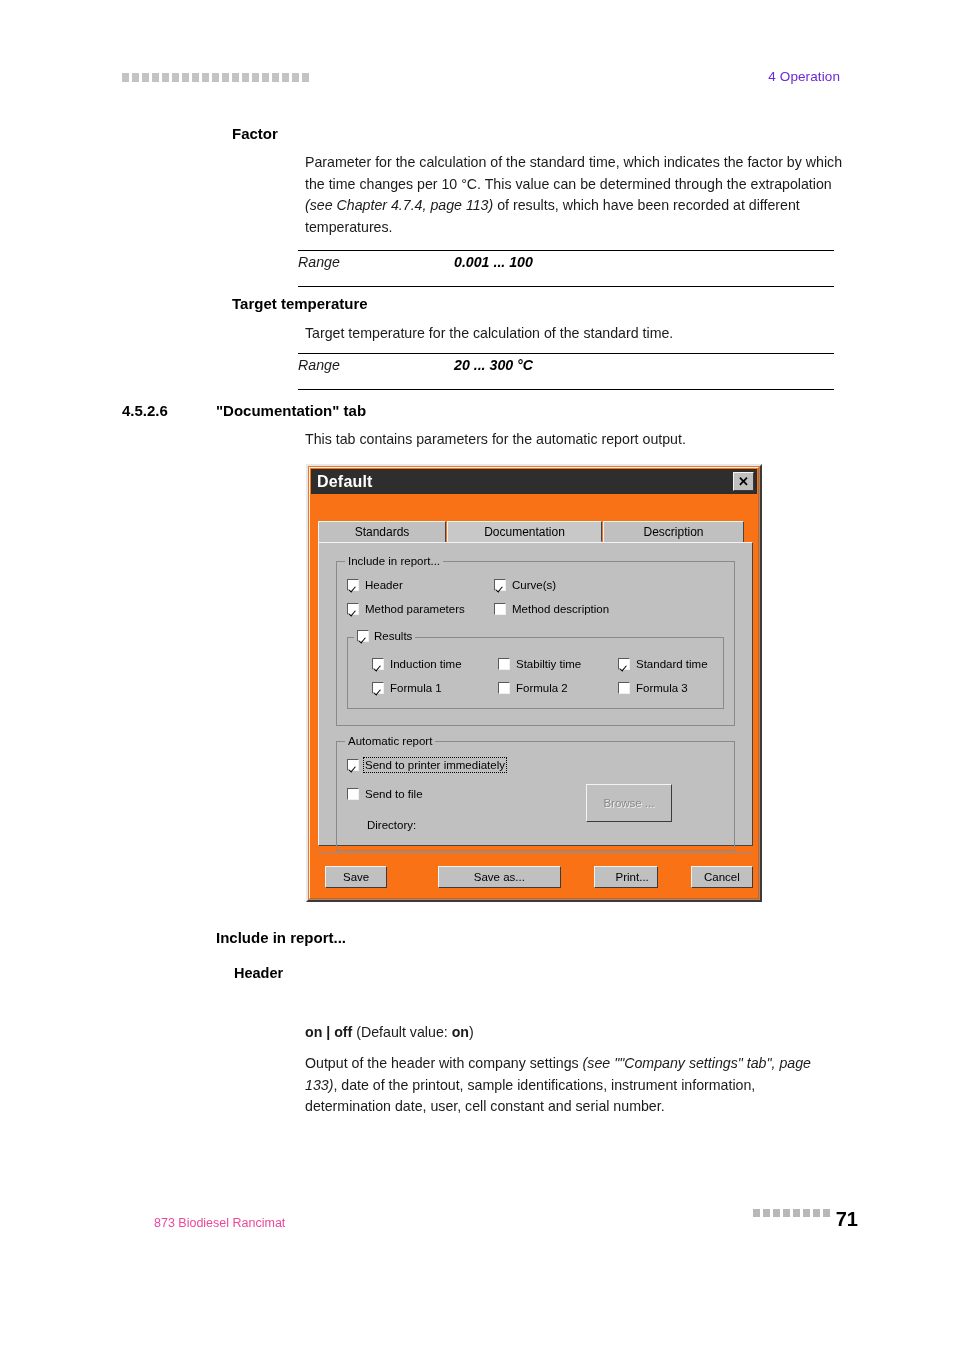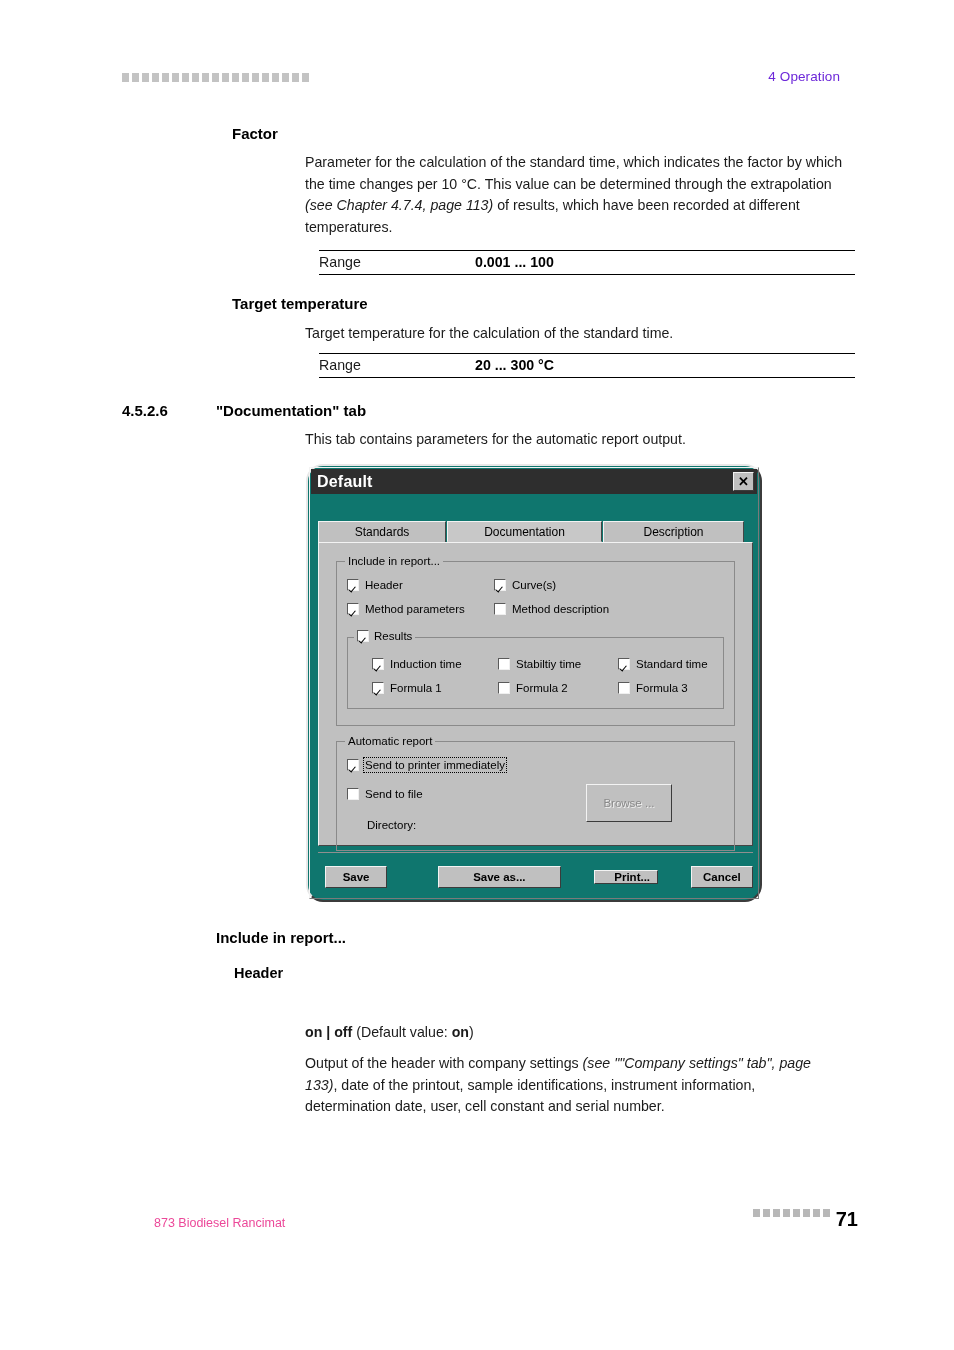--- a/index.html
+++ b/index.html
@@ -43,44 +43,44 @@
   .col-h3    { position: absolute; left: 234px;  width: 320px; font-weight: bold; font-size: 14.5px; color: #000; }
   .col-title { position: absolute; left: 232px;  font-weight: bold; font-size: 15px; color: #000; }
   .col-body  { position: absolute; left: 305px;  width: 538px; font-size: 14.2px; line-height: 1.52; color: #1b1b1b; }
 
   .col-body i, .it { font-style: italic; }
   .col-body b, .bd { font-weight: bold; }
 
   
   .range-table {
     position: absolute;
-    left: 319px; width: 536px;
+    left: 298px; width: 536px;
     border-top: 1.4px solid #000;
     border-bottom: 1.4px solid #000;
     font-size: 14.2px;
-    padding: 3px 0 4px 0;
+    padding: 3px 0 16px 0;
+    font-style: italic;
   }
   .range-table .rt-row { display: flex; align-items: baseline; }
   .range-table .rt-label { width: 156px; color: #1b1b1b; }
   .range-table .rt-value { font-weight: bold; color: #000; }
 
   
   .dialog {
     position: absolute;
     left: 306px; top: 464px;
     width: 456px; height: 438px;
-    background: #0f766e;
+    background: #f97316;
     border-top: 2px solid #e8e8e8;
     border-left: 2px solid #e8e8e8;
     border-right: 2px solid #3b3b3b;
     border-bottom: 2px solid #3b3b3b;
     font-family: "Liberation Sans", sans-serif;
     font-size: 11.5px;
     color: #000;
-    border-radius: 17px;
   }
   .dlg-inner {
     position: absolute; inset: 1px;
     border-top: 1px solid #f3f3f3;
     border-left: 1px solid #f3f3f3;
     border-right: 1px solid #7a7a7a;
     border-bottom: 1px solid #7a7a7a;
   }
   .titlebar {
     position: absolute; left: 3px; top: 3px; right: 3px; height: 25px;
@@ -183,21 +183,21 @@
     border-right: 1.5px solid #3b3b3b;
     border-bottom: 1.5px solid #3b3b3b;
     display: flex; align-items: center; justify-content: center;
     font-size: 11.5px; color: #000; cursor: default;
   }
   .btn.disabled { color: #8a8a8a; text-shadow: 1px 1px 0 #f0f0f0; }
 
   .dlg-footer {
     position: absolute; left: 10px; right: 7px; bottom: 8px; height: 40px;
     border-top: 1.5px solid #8f8f8f;
-    display: flex; align-items: center; padding-top: 8px; gap: 20px; font-weight: bold;
+    display: flex; align-items: center; padding-top: 8px; gap: 20px;
   }
   .footer-squares { display: flex; gap: 3px; align-items: center; }
   .footer-squares i { display: block; width: 7px; height: 8px; background: #b8b8b8; }
   .footer-pagenum { font-size: 20px; font-weight: bold; color: #000; margin-left: 6px; line-height: 1; }
 </style>
 </head>
 <body>
 
 <div class="page-header">
   <div class="header-squares" id="header-squares">
@@ -355,21 +355,21 @@
     </div>
   </div>
 
   <div class="dlg-footer">
     <div class="btn" style="width:74px; height:22px; margin-left:7px;">
         <span>Save</span>
       </div>
     <div class="btn" style="width:146px; height:22px; margin-left:31px;">
         <span>Save as...</span>
       </div>
-    <div class="btn" style="width:74px; height:14px; margin-left:13px;padding-left:13px;">
+    <div class="btn" style="width:74px; height:22px; margin-left:13px;padding-left:13px;">
         <span>Print...</span>
       </div>
     <div class="btn" style="width:74px; height:22px; margin-left:13px;">
         <span>Cancel</span>
       </div>
   </div>
 </div>
 
 <div>
   <div style="position:absolute; left:122px; top:1216px; font-size:12.5px; color:#ec4899;margin-left:32px;">873 Biodiesel Rancimat</div>

